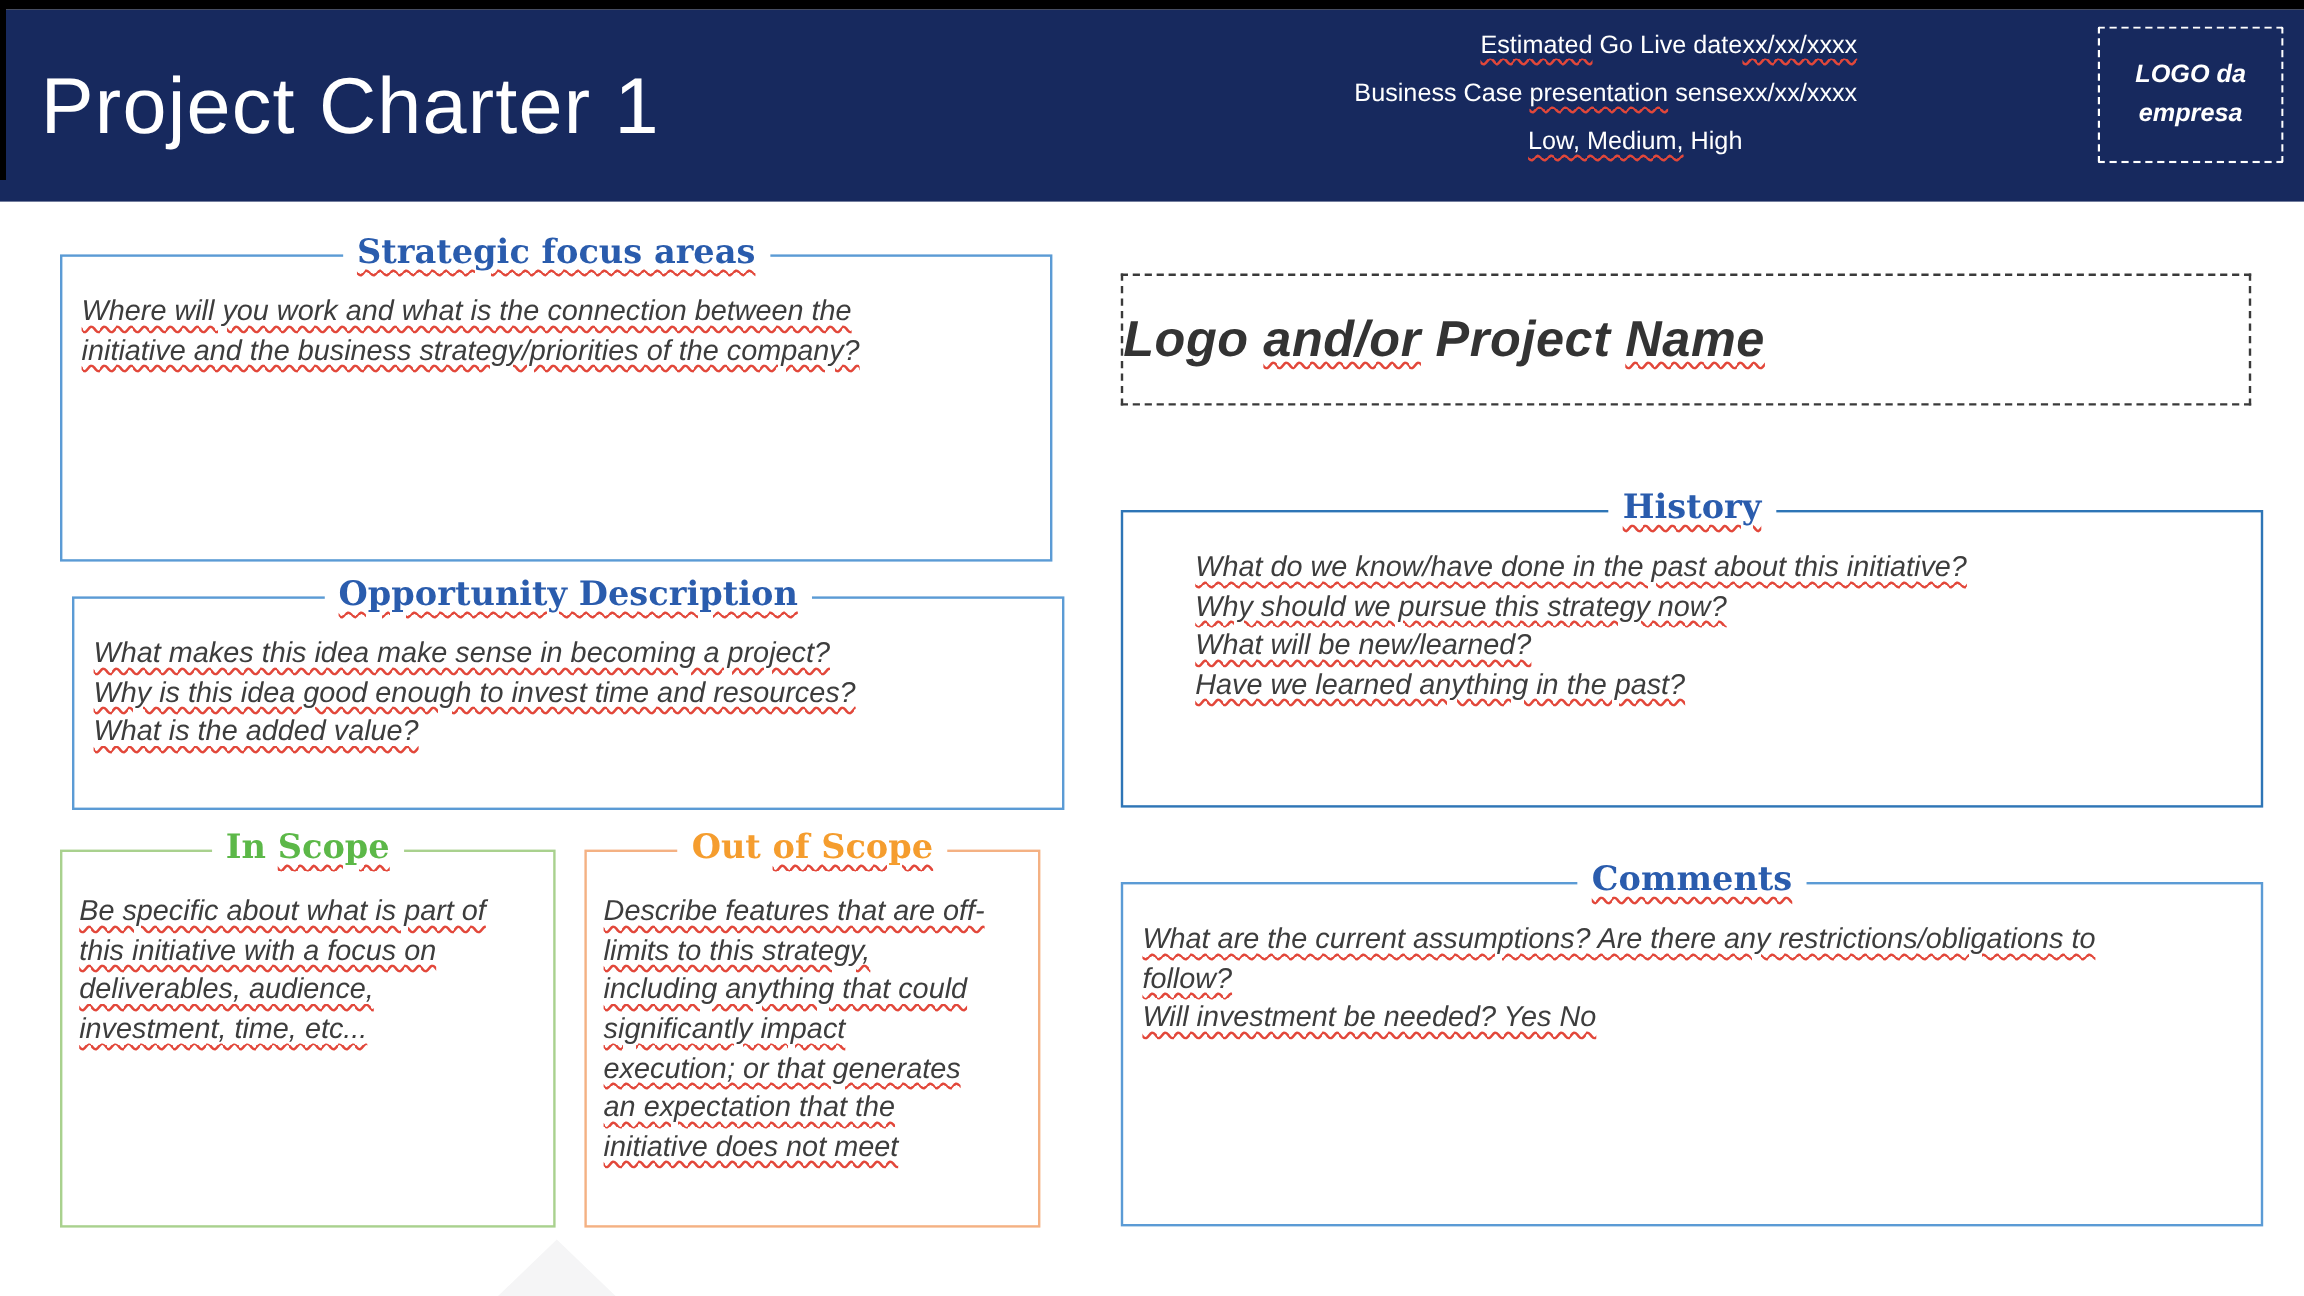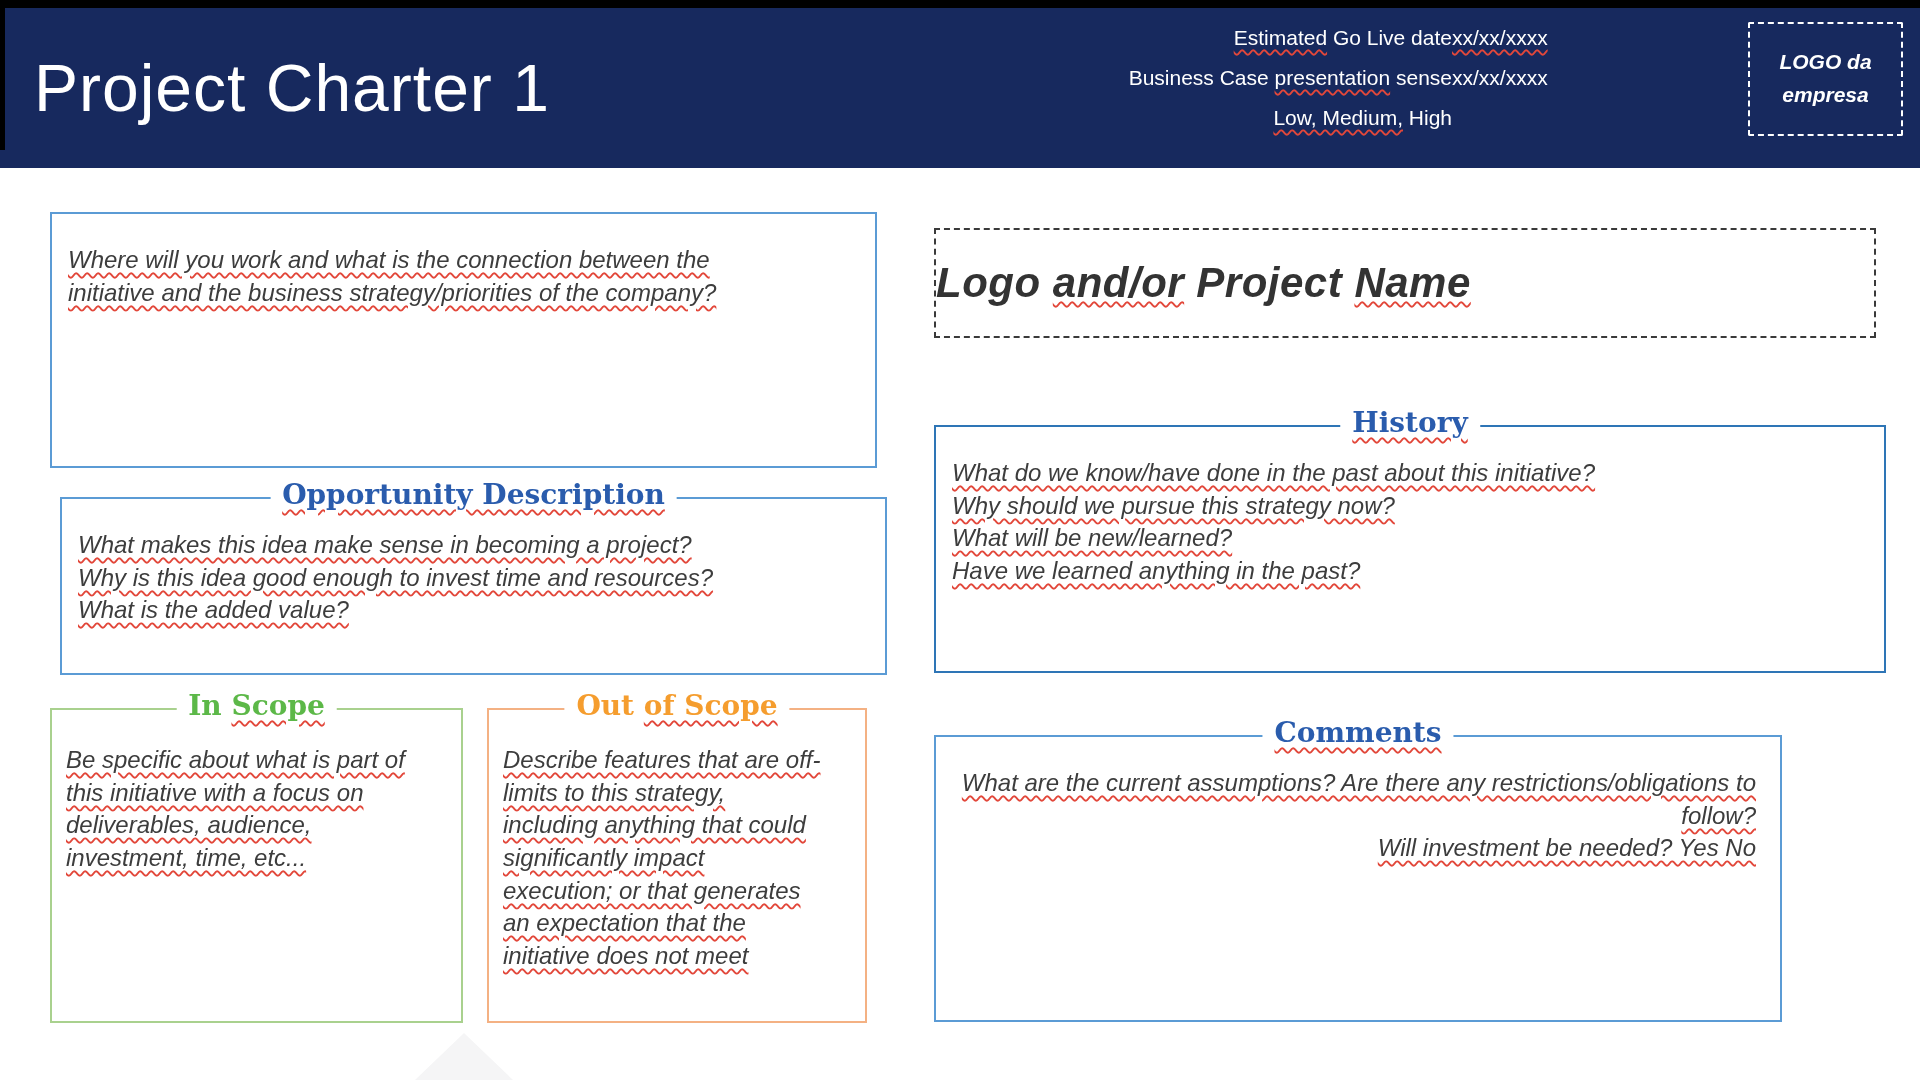--- a/index.html
+++ b/index.html
@@ -45,22 +45,22 @@
             border:2px dashed var(--dashed);display:flex;align-items:center;justify-content:flex-start;}
   .name-text{font-size:42px;font-weight:700;font-style:italic;color:#333;letter-spacing:.5px;}
   .sq,.wavy{text-decoration-line:underline;text-decoration-style:wavy;
             text-decoration-color:var(--squiggle);text-decoration-thickness:1.7px;
             text-underline-offset:4px;}
   .legend .sq{text-underline-offset:5px;}
   .p-strategic{left:50px;top:212px;width:827px;height:256px;}
   .p-opportunity{left:60px;top:497px;width:827px;height:178px;}
   .p-inscope{left:50px;top:708px;width:413px;height:315px;}
   .p-outscope{left:487px;top:708px;width:380px;height:315px;}
-  .p-history{left:934px;top:425px;width:952px;height:248px;}
-  .p-comments{left:934px;top:735px;width:848px;height:287px;text-align:right;}
+  .p-history{left:934px;top:425px;width:952px;height:248px;padding-left:44px;}
+  .p-comments{left:934px;top:735px;width:952px;height:287px;}
   .watermark{position:absolute;left:415px;top:1033px;width:0;height:0;
              border-left:49px solid transparent;border-right:49px solid transparent;
              border-bottom:47px solid #f5f5f6;}
 </style>
 </head>
 <body>
 
 <div class="page">
 
   <div class="top-strip"></div>
@@ -78,20 +78,21 @@
     <div><span class="sq">Low, Medium,</span><span> High</span></div>
   </div>
 
   <div class="logo-box">LOGO da empresa</div>
 
   <div class="name-box">
     <div class="name-text"><span>Logo </span><span class="sq">and/or</span><span> Project </span><span class="sq">Name</span></div>
   </div>
 
   <div class="panel b-blue p-strategic">
+    <div class="legend c-blue"><span class="sq">Strategic focus areas</span></div>
     <div class="panel-body wavy pad-wide">Where will you work and what is the connection between the
 initiative and the business strategy/priorities of the company?</div>
   </div>
 
   <div class="panel b-blue p-opportunity">
     <div class="legend c-blue"><span class="sq">Opportunity Description</span></div>
     <div class="panel-body wavy pad-wide">What makes this idea make sense in becoming a project?
 Why is this idea good enough to invest time and resources?
 What is the added value?</div>
   </div>

